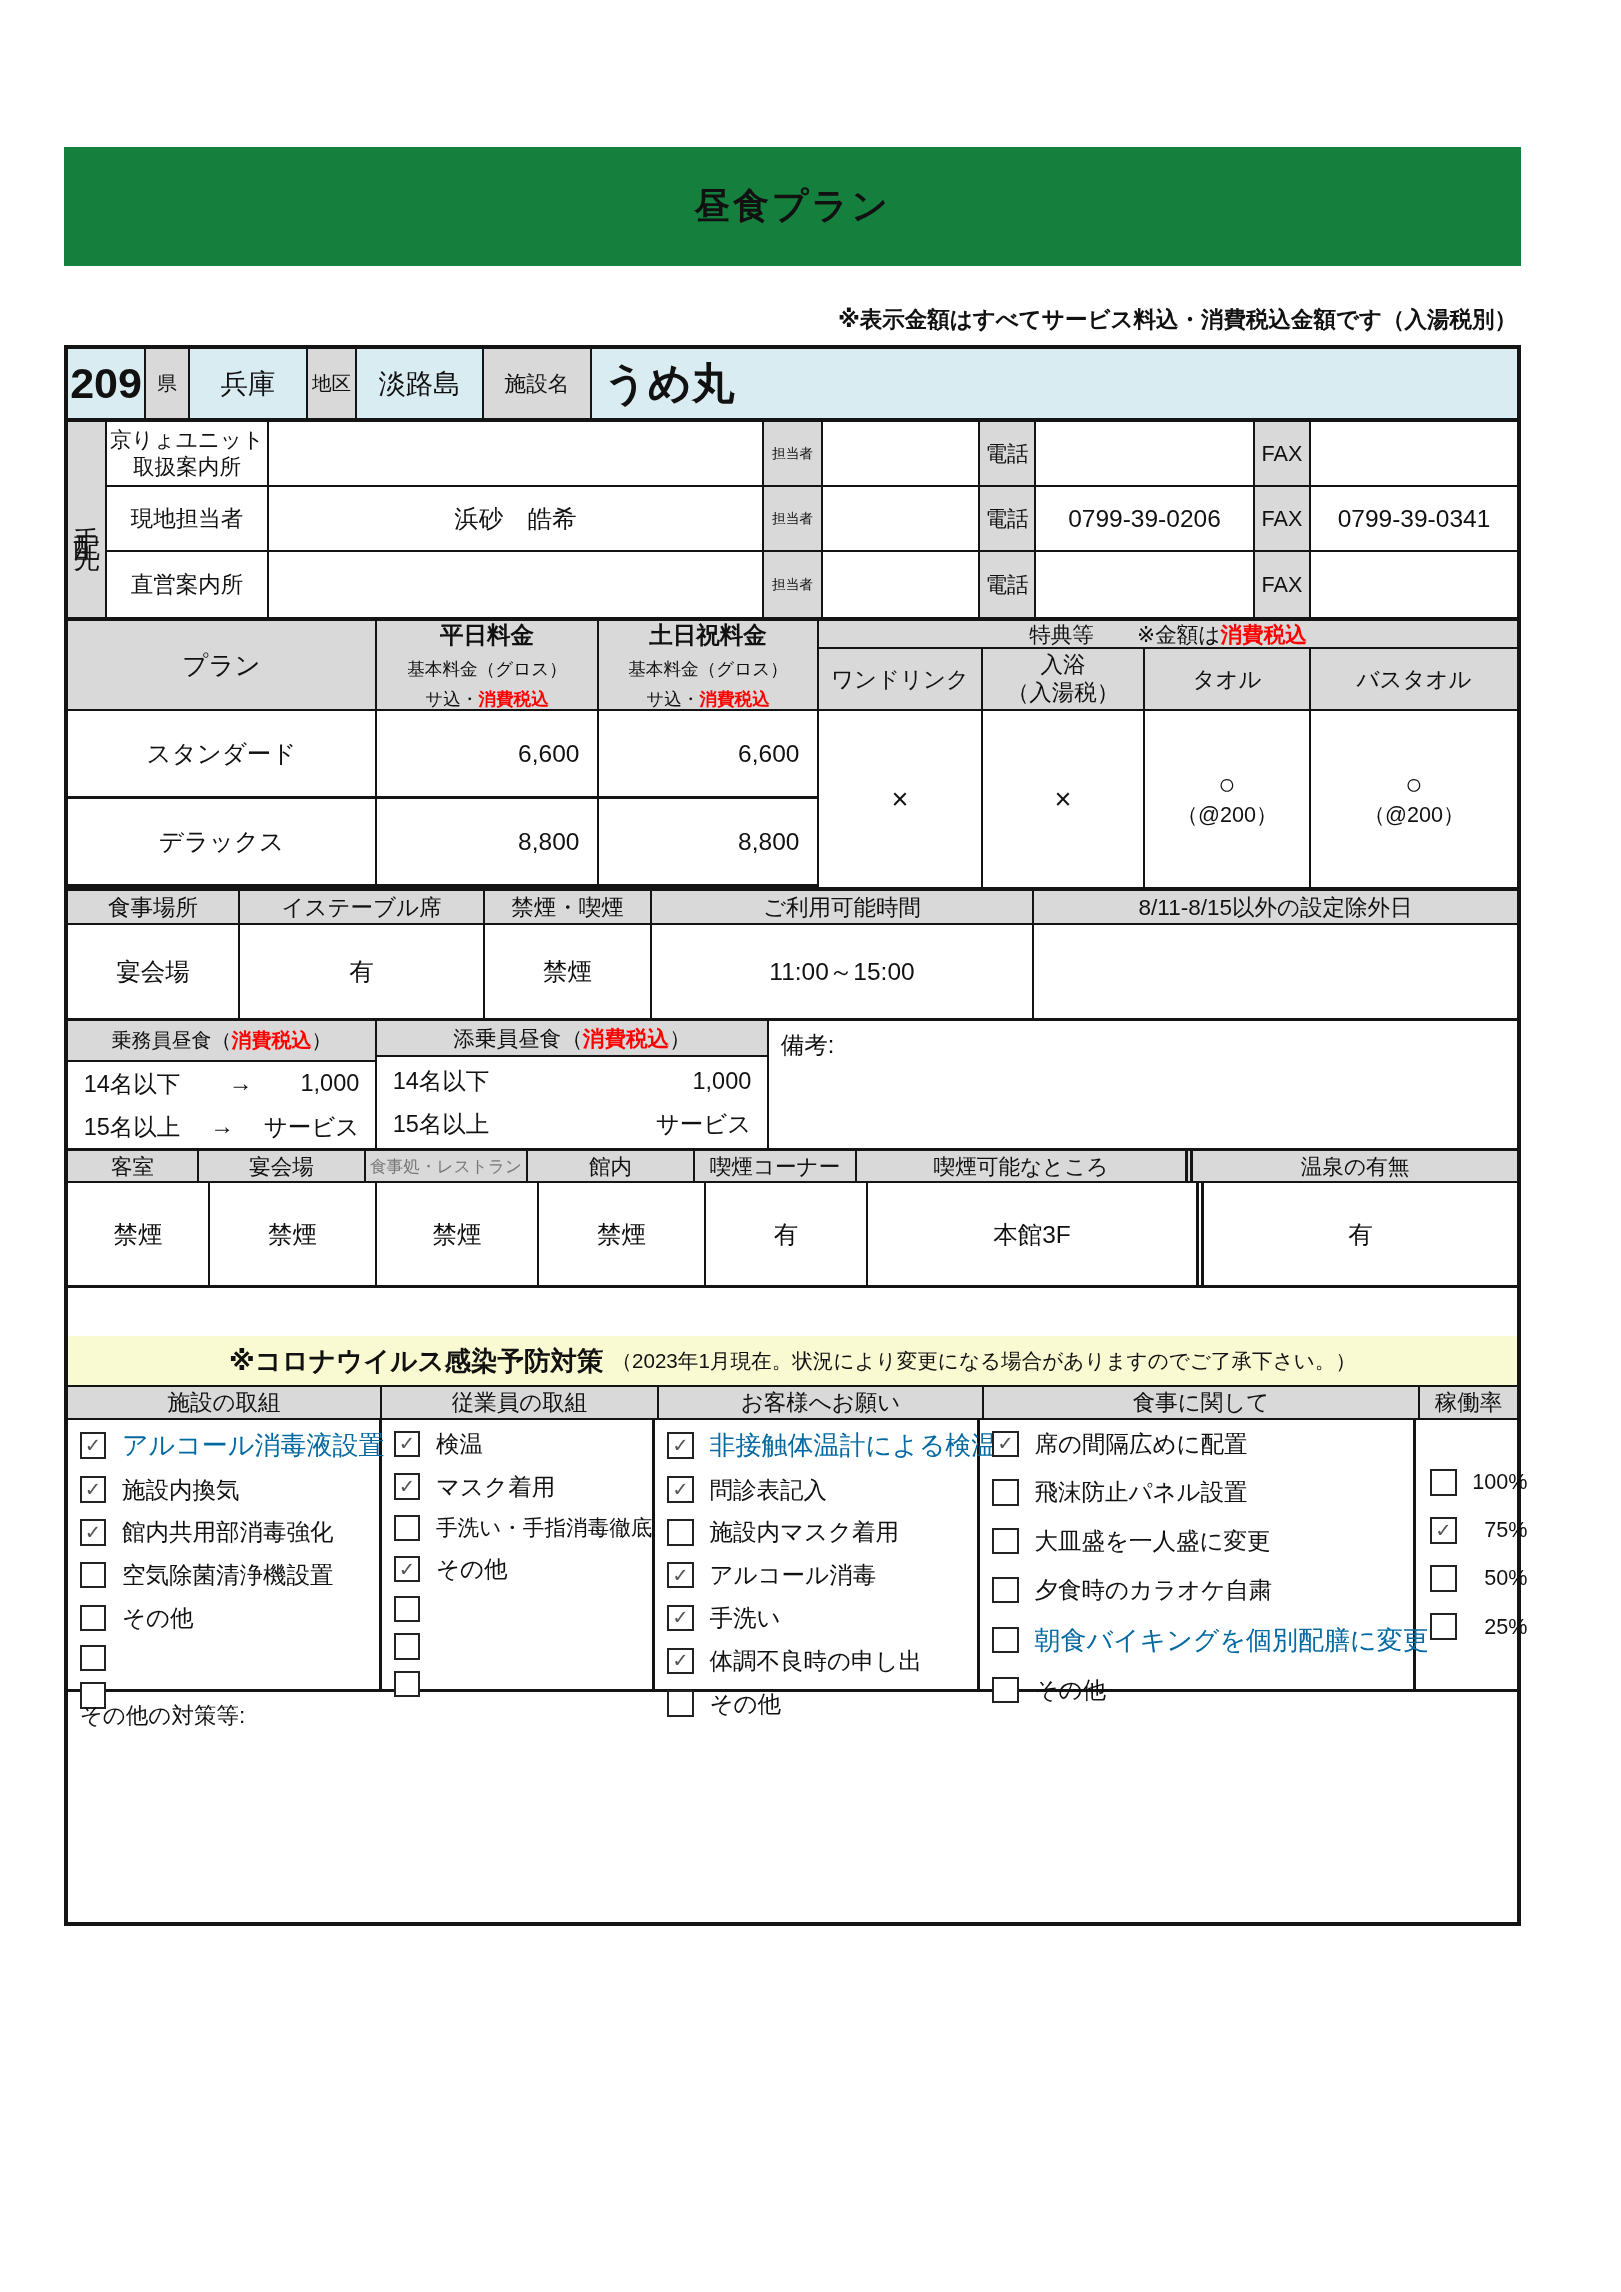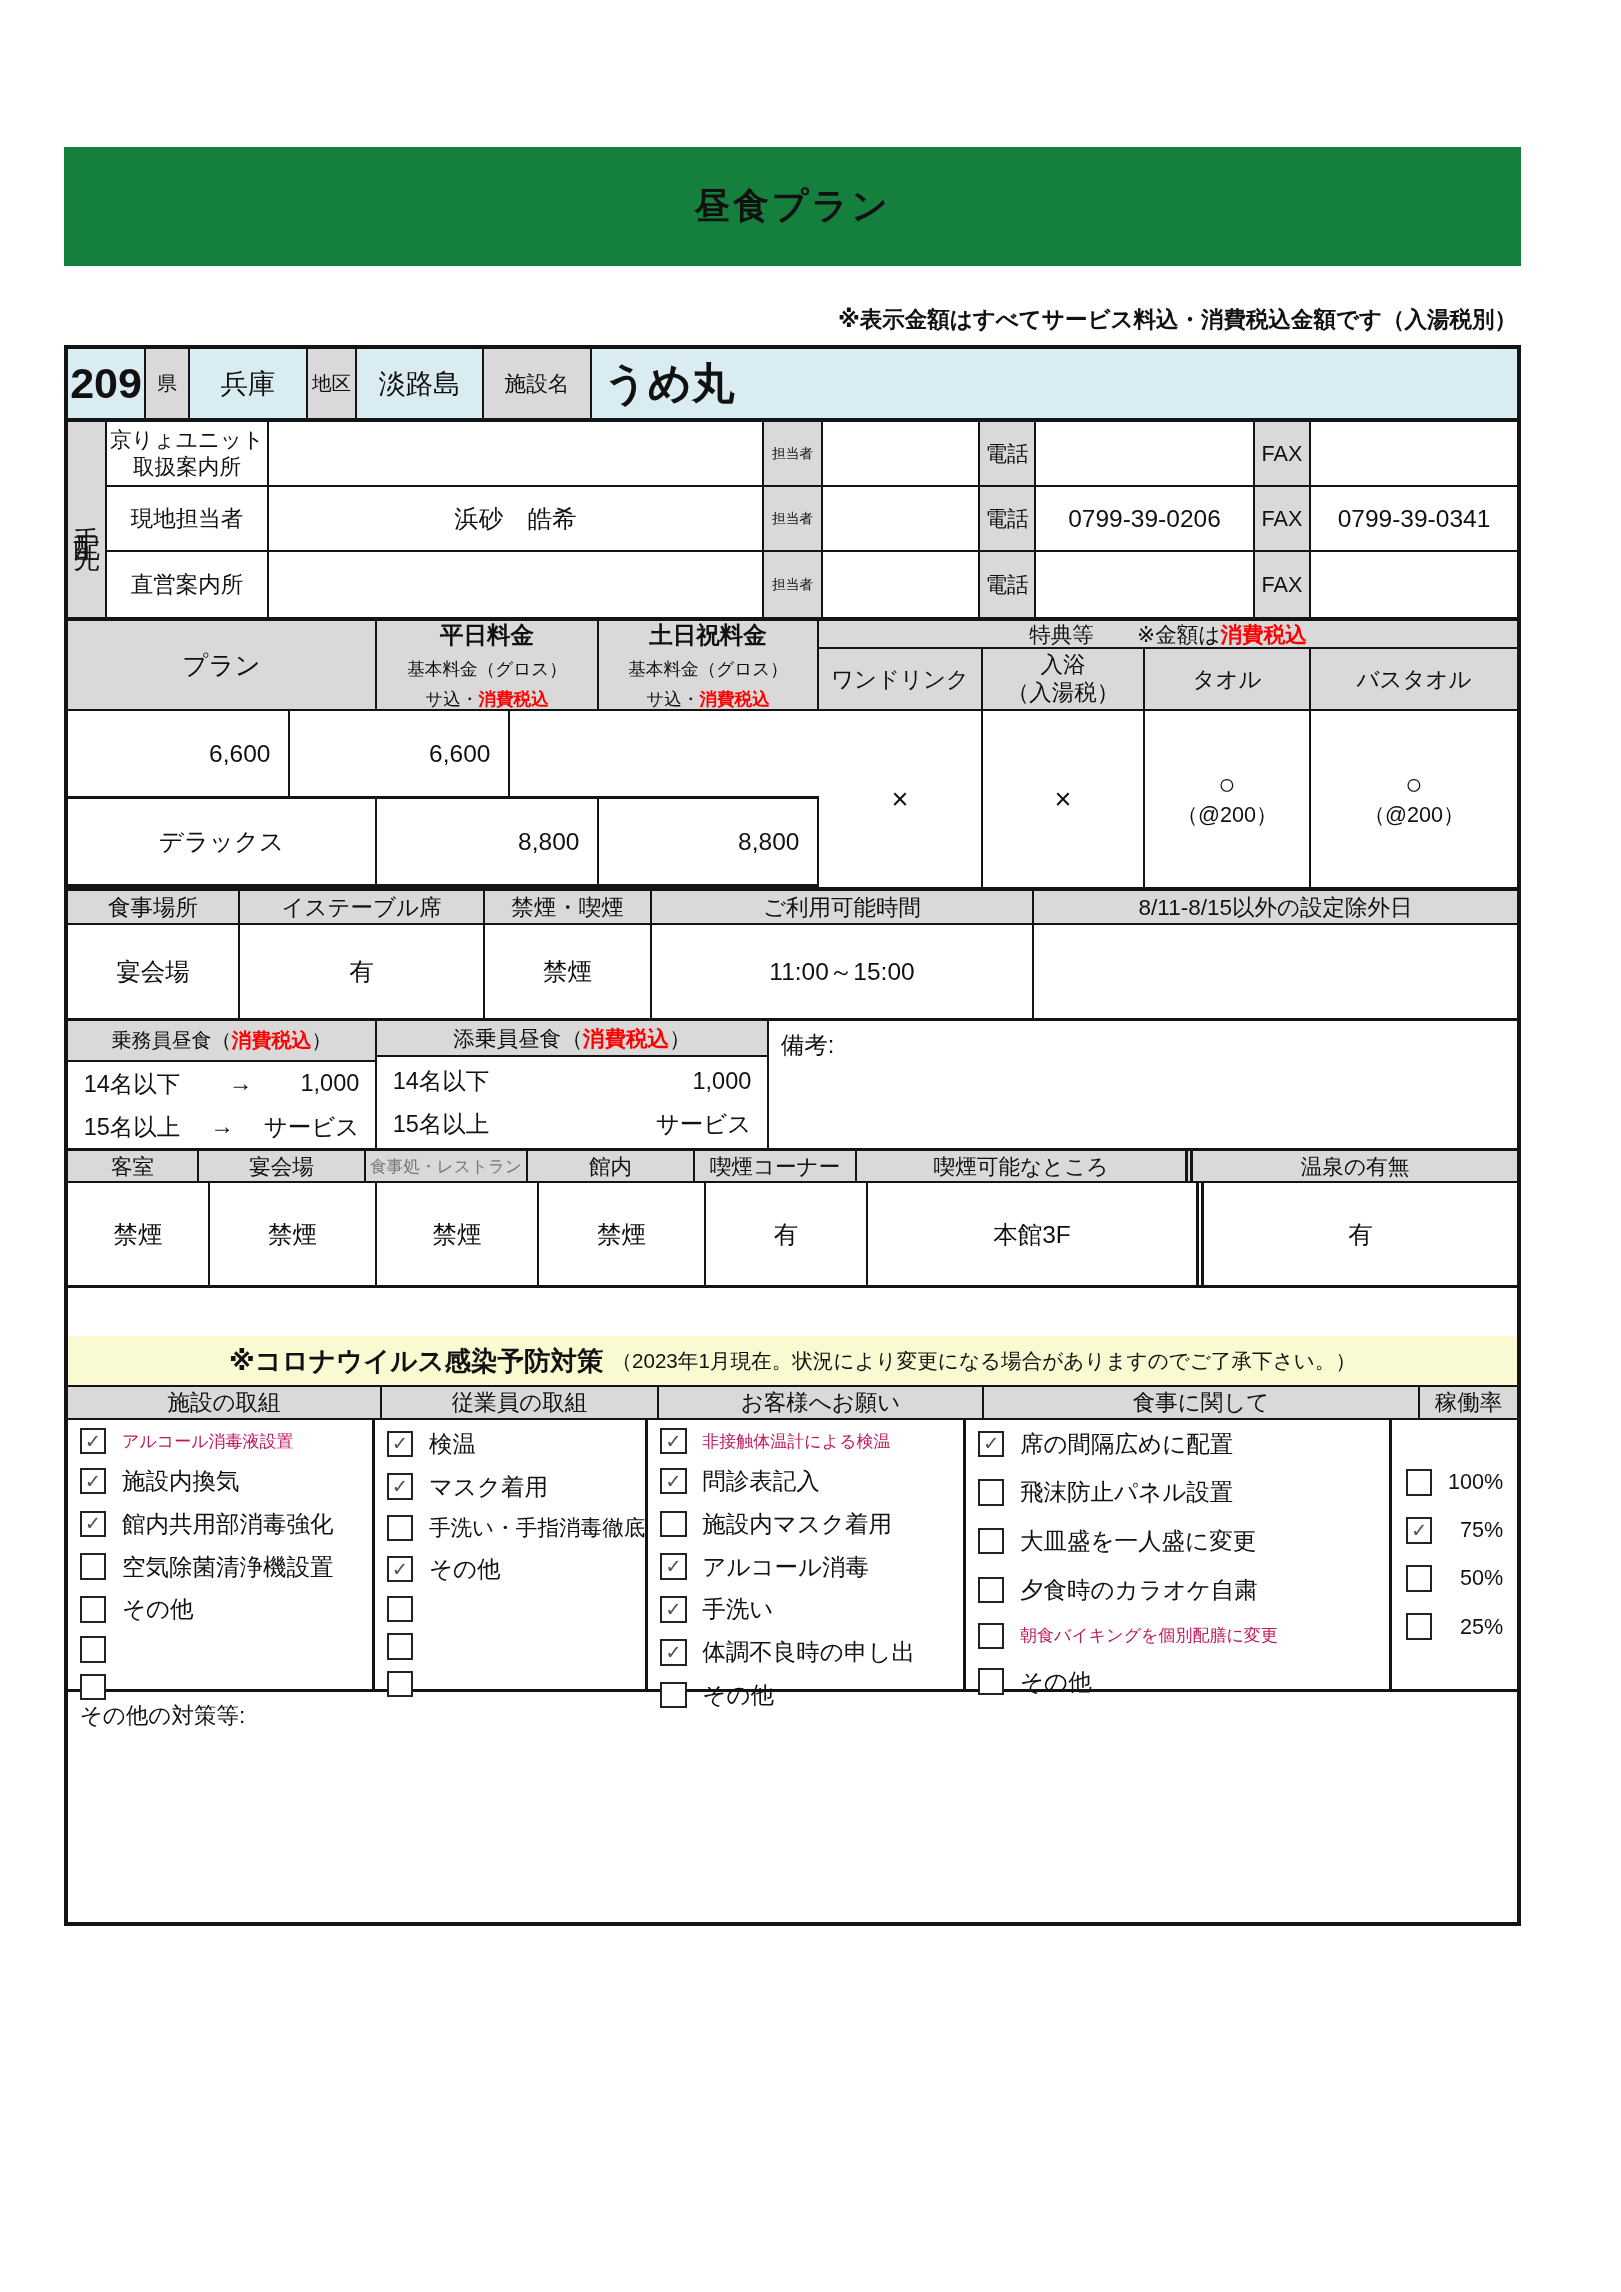--- a/index.html
+++ b/index.html
@@ -33,21 +33,21 @@
   .ph-l1{font-size:23.5px;font-weight:bold;}
   .ph-l2{font-size:17.6px;margin-top:5.9px;}
   .ph-l3{font-size:17.6px;margin-top:5.9px;}
   .mark{font-size:29px;}
   .circ{font-size:29px;line-height:1.1;}
   .atprice{font-size:21.6px;}
   .ckcol{border-right:3.9px solid #141414;padding-top:7.8px;}
   .ckrow{display:flex;align-items:center;gap:15.7px;padding-left:11.8px;}
   .ckbox{width:26.5px;height:26.5px;border:2.9px solid #222;background:#fff;display:flex;align-items:center;justify-content:center;font-size:19.6px;color:#555;flex:none;}
   .cklabel{font-size:23.5px;white-space:nowrap;}
-  .muted{font-size:17px;color:#be185d;}
+  .muted{font-size:26px;color:#0369a1;}
   .hsmall{font-size:16.7px;color:#777;}
   .dl{border-left:8.8px double #141414;}
   .nr{border-right:0;}
   .crew-line{display:flex;align-items:center;justify-content:space-between;padding:0 15.7px;font-size:23.5px;height:43px;}
   .remarks{justify-content:flex-start;align-items:flex-start;padding:7.8px 11.8px;font-size:23.5px;}
 </style>
 </head>
 <body>
 
 <div class="sheet">
@@ -132,20 +132,21 @@
 （入湯税）</div>
           <div class="c gray" style="width:166px;font-size:22.5px">タオル</div>
           <div class="c gray grow last" style="font-size:22.5px">バスタオル</div>
         </div>
       </div>
     </div>
 
     <div class="flex bb5">
       <div class="col" style="width:751px">
         <div class="flex bb4" style="height:88px">
+          <div class="c" style="width:309px">スタンダード</div>
           <div class="c num" style="width:222px">6,600</div>
           <div class="c num" style="width:220px">6,600</div>
         </div>
         <div class="flex bb4" style="height:88px">
           <div class="c" style="width:309px">デラックス</div>
           <div class="c num" style="width:222px">8,800</div>
           <div class="c num" style="width:220px">8,800</div>
         </div>
         <div class="flex grow" style="height:61px">
           <div class="c" style="width:309px"></div>

